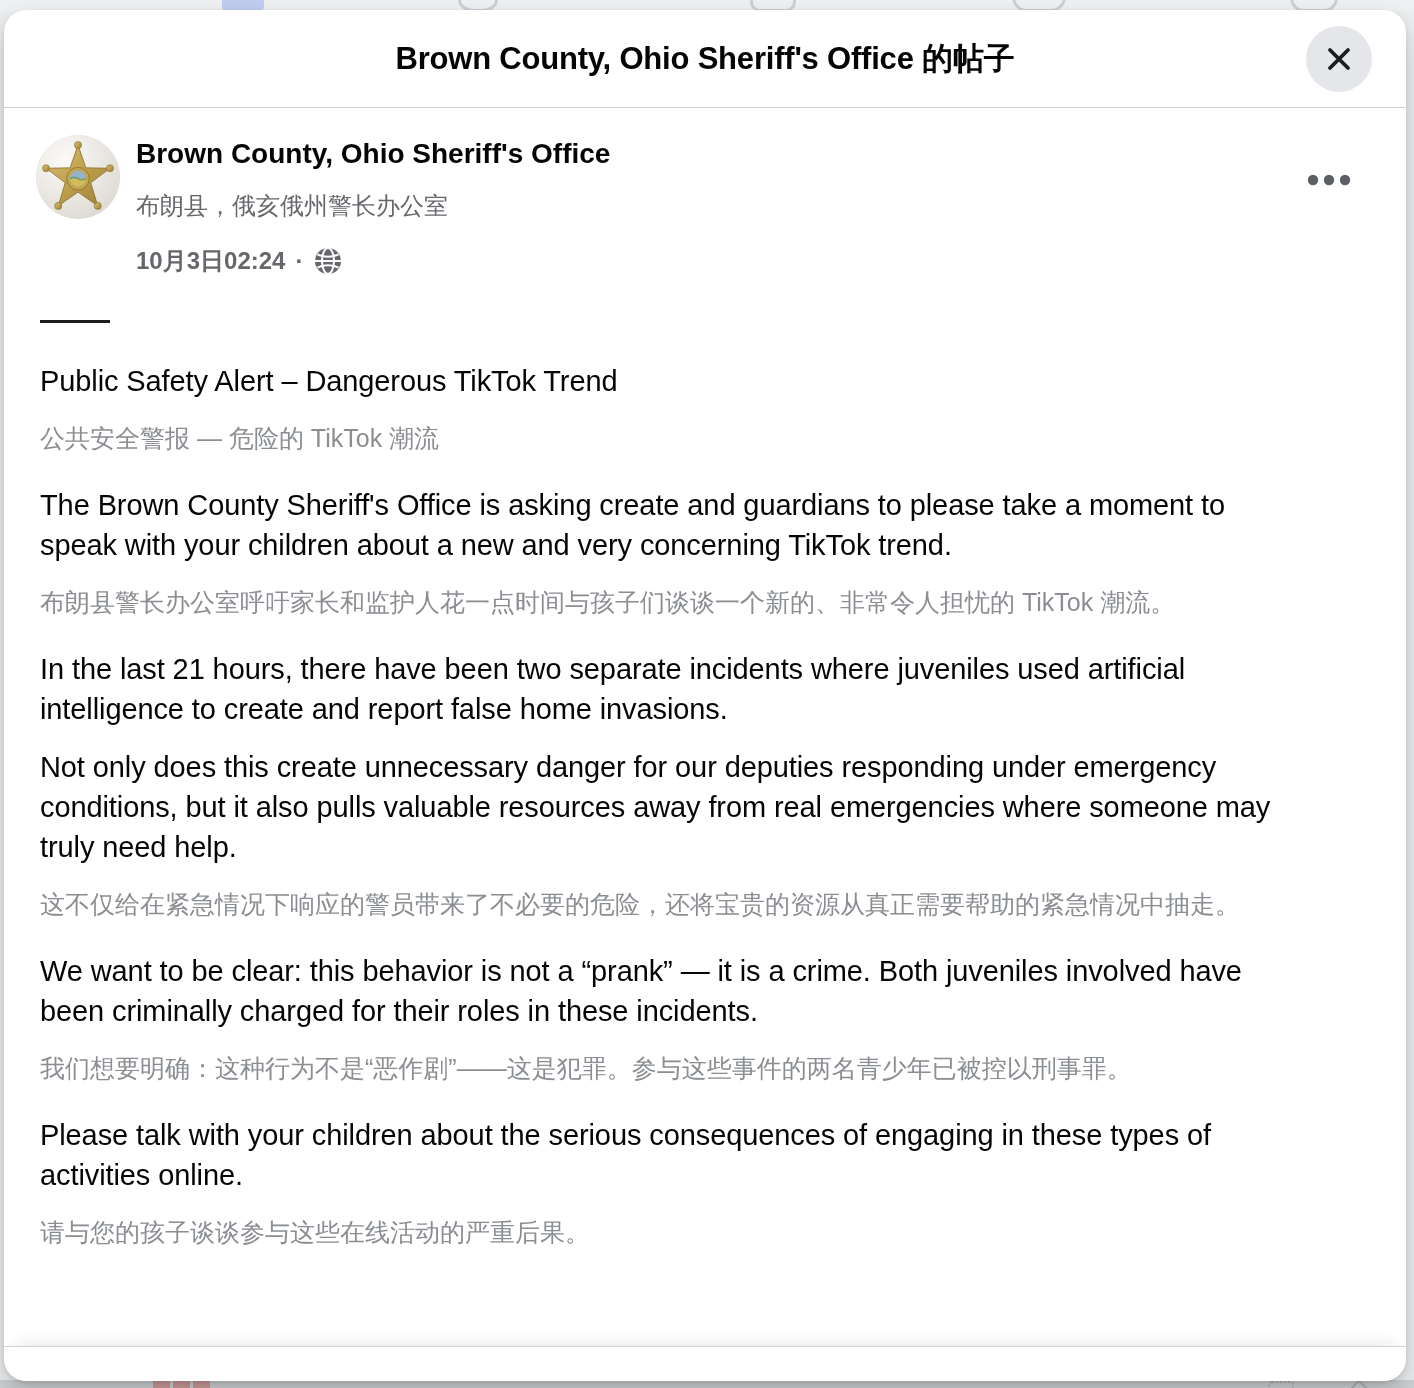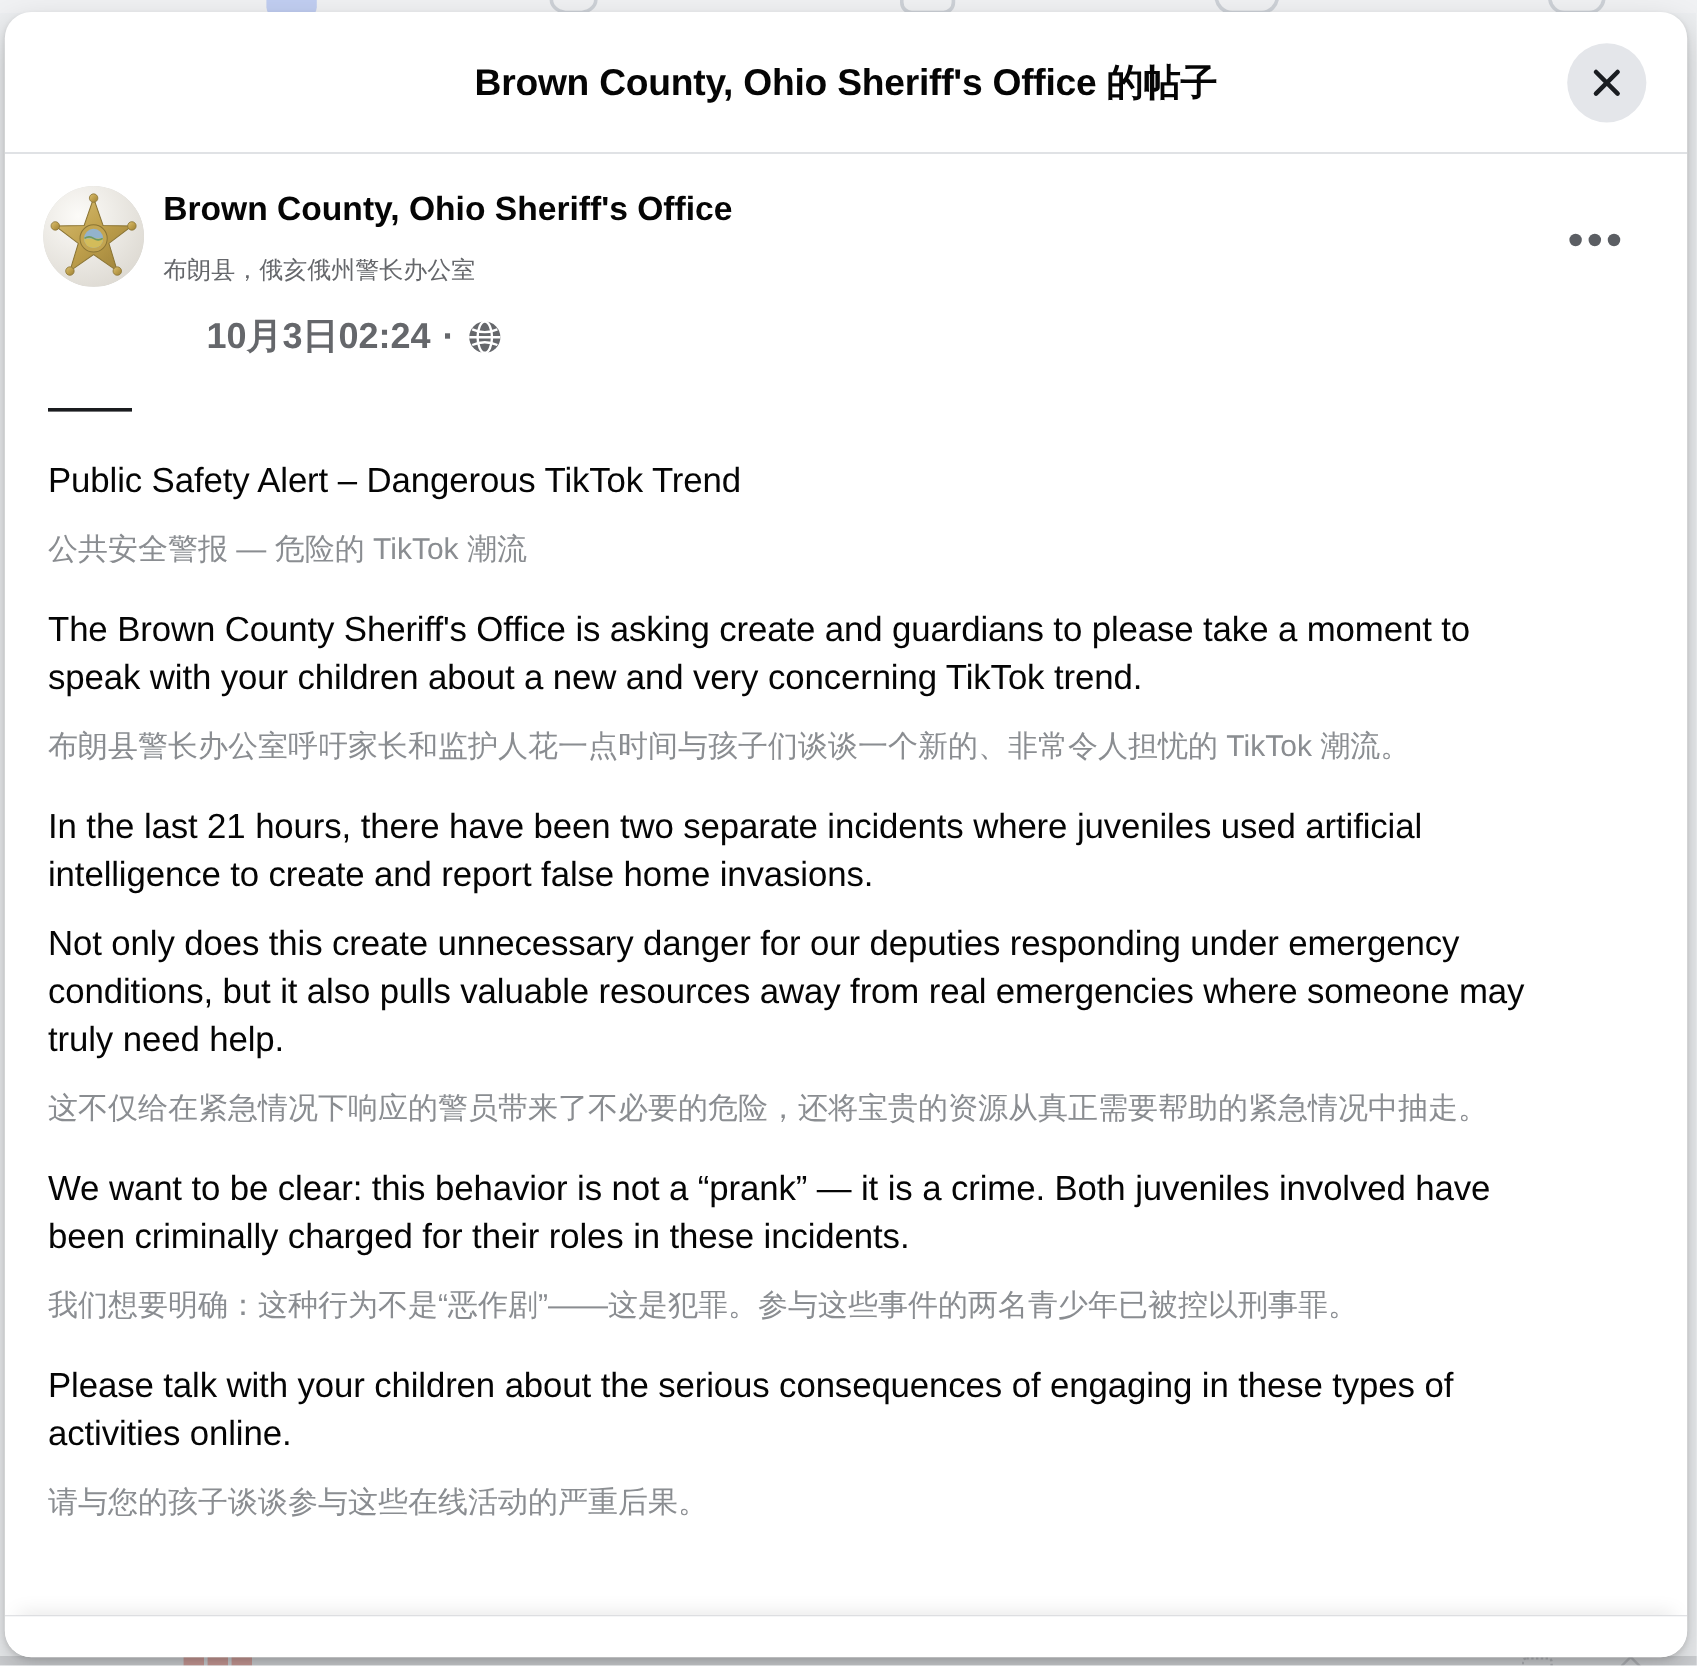--- a/index.html
+++ b/index.html
@@ -34,21 +34,21 @@
   .bg-frag-dots { left:1268px; width:26px; border-radius:4px; border-style:dotted; }
   .bg-frag-caret { left:1352px; width:18px; transform:rotate(45deg); border-right:none; border-bottom:none; top:4px; }
 
   
   .modal {
     position:absolute; left:4px; top:10px; width:1402px; height:1371px;
     background:#ffffff; border-radius:22px; overflow:hidden;
     box-shadow:0 12px 28px rgba(0,0,0,.20), 0 2px 4px rgba(0,0,0,.10);
   }
   .dialog-header {
-    position:relative; height:118px;
+    position:relative; height:98px;
     display:flex; align-items:center; justify-content:center;
     border-bottom:1px solid #ccd0d5;
   }
   .dialog-title {
     margin:0; font-size:31px; line-height:38px; font-weight:700;
     color:#050505; letter-spacing:-.2px;
   }
   .close-btn {
     position:absolute; right:34px; top:50%; transform:translateY(-50%);
     width:66px; height:66px; border-radius:50%;
@@ -66,25 +66,25 @@
     background:radial-gradient(circle at 35% 30%, #fdfdfb, #d9d6cf);
     box-shadow: inset 0 0 0 1px rgba(0,0,0,.06);
     cursor:pointer;
   }
   .avatar svg { display:block; width:84px; height:84px; }
   .post-info { margin-left:16px; padding-top:2px; }
   .author-name {
     font-size:28px; font-weight:700; color:#050505; line-height:34px; cursor:pointer;
   }
   .author-name-zh {
-    font-size:20px; color:#65676b; line-height:30px; margin-top:20px;
+    font-size:24px; color:#65676b; line-height:30px; margin-top:20px;
   }
   .post-meta {
     display:flex; align-items:center; gap:10px; margin-top:24px;
-    font-size:30px; font-weight:600; color:#65676b; line-height:32px; cursor:pointer;margin-left:36px;
+    font-size:24px; font-weight:600; color:#65676b; line-height:32px; cursor:pointer;
   }
   .meta-sep { font-weight:700; }
   .more-btn {
     margin-left:auto; margin-right:28px; margin-top:32px;
     background:none; border:none; padding:6px; cursor:pointer; flex:none;
   }
 
   .dash-divider { width:70px; height:3px; background:#1a1c1f; margin:43px 0 38px 4px; }
 
   .en {

